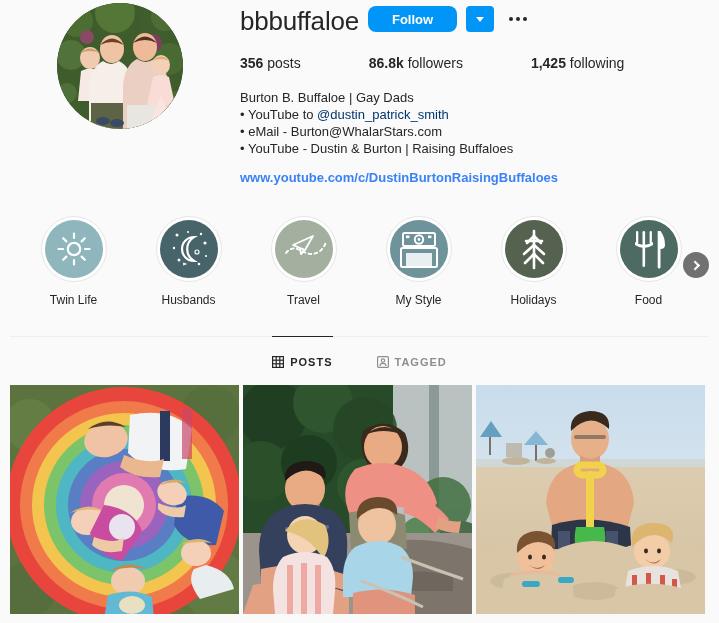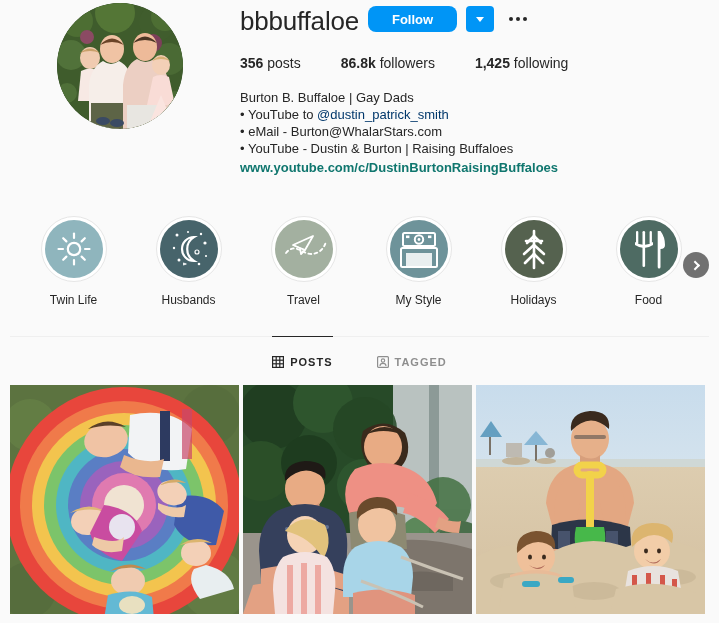--- a/index.html
+++ b/index.html
@@ -103,42 +103,43 @@
     border-radius: 50%;
     background: #262626;
     display: block;
   }
 
   .row-stats {
     display: flex;
     margin-top: 17px;
     font-size: 14px;
     color: #262626;
+    gap: 28px;
   }
   .stat { margin-right: 40px; white-space: nowrap; }
   .stat b { font-weight: bold; }
 
   .bio {
     margin-top: 18px;
     font-size: 13px;
     line-height: 17px;
     color: #262626;
   }
   .bio .name { font-weight: normal; display: block; }
   .bio .line { display: block; }
   .bio a.mention, .bio a.tag {
     color: #00376b;
     text-decoration: none;
   }
   .bio a.website {
-    color: #0f766e;
+    color: #3b82f6;
     font-weight: bold;
     text-decoration: none;
     display: block;
-    margin-top: 2px;
+    margin-top: 12px;
   }
 
   
   .highlights {
     display: flex;
     padding: 0 24px;
     margin-top: 20px;
     gap: 16px;
     position: relative;
     justify-content: flex-start;

